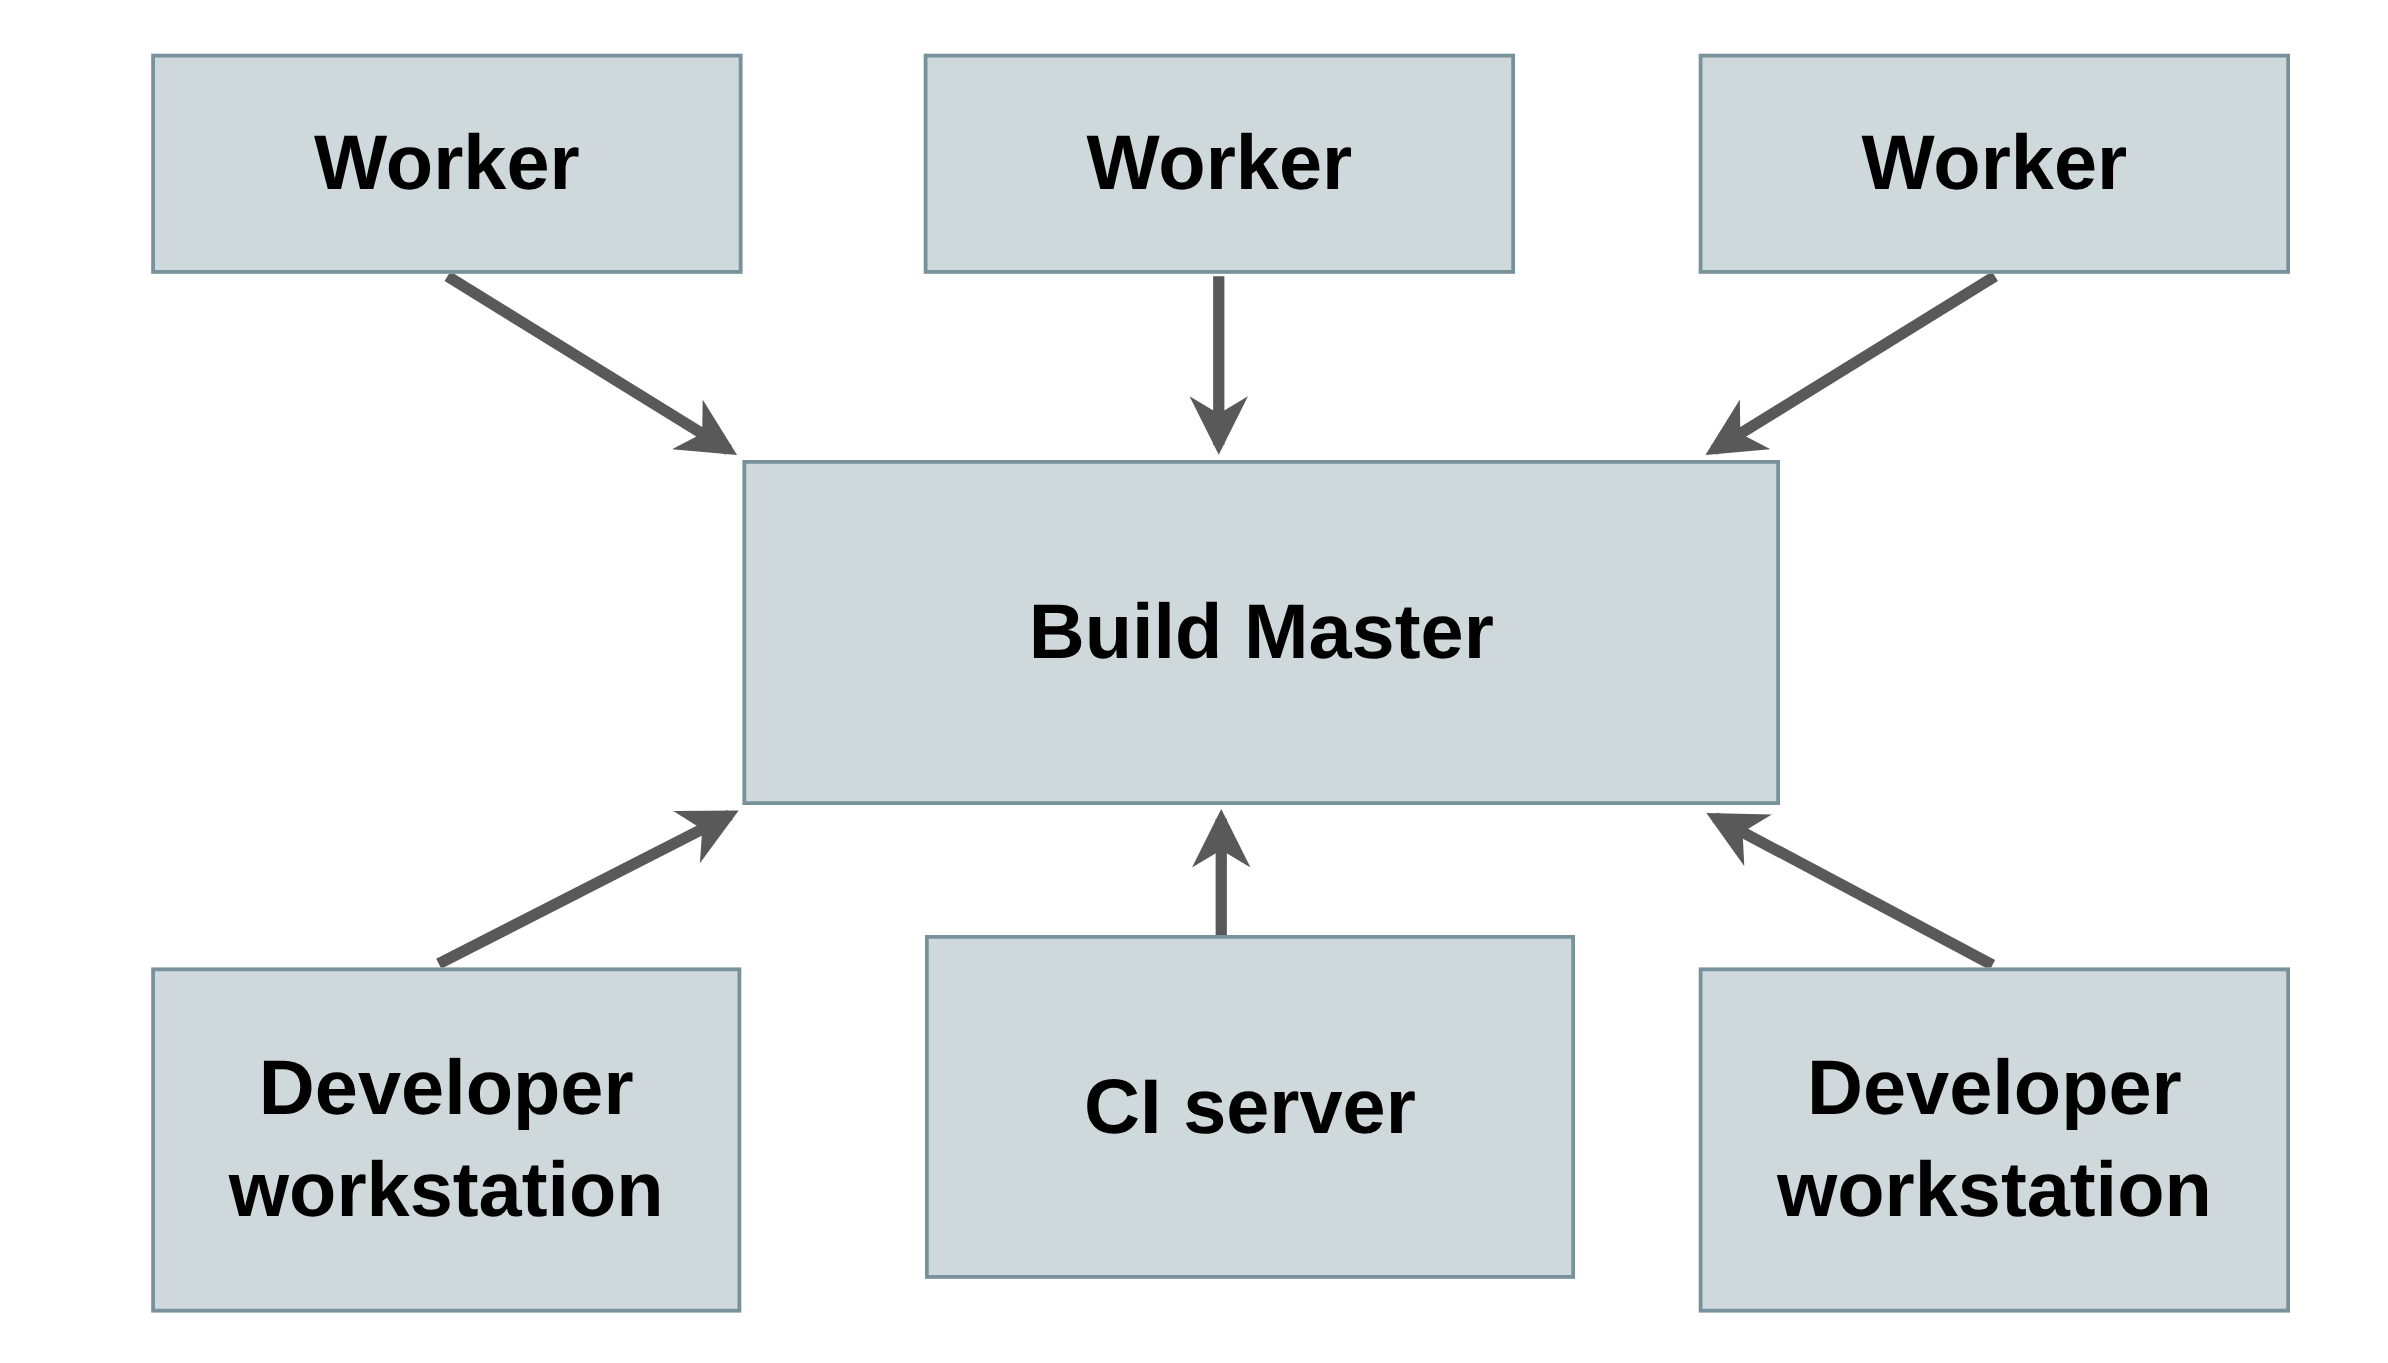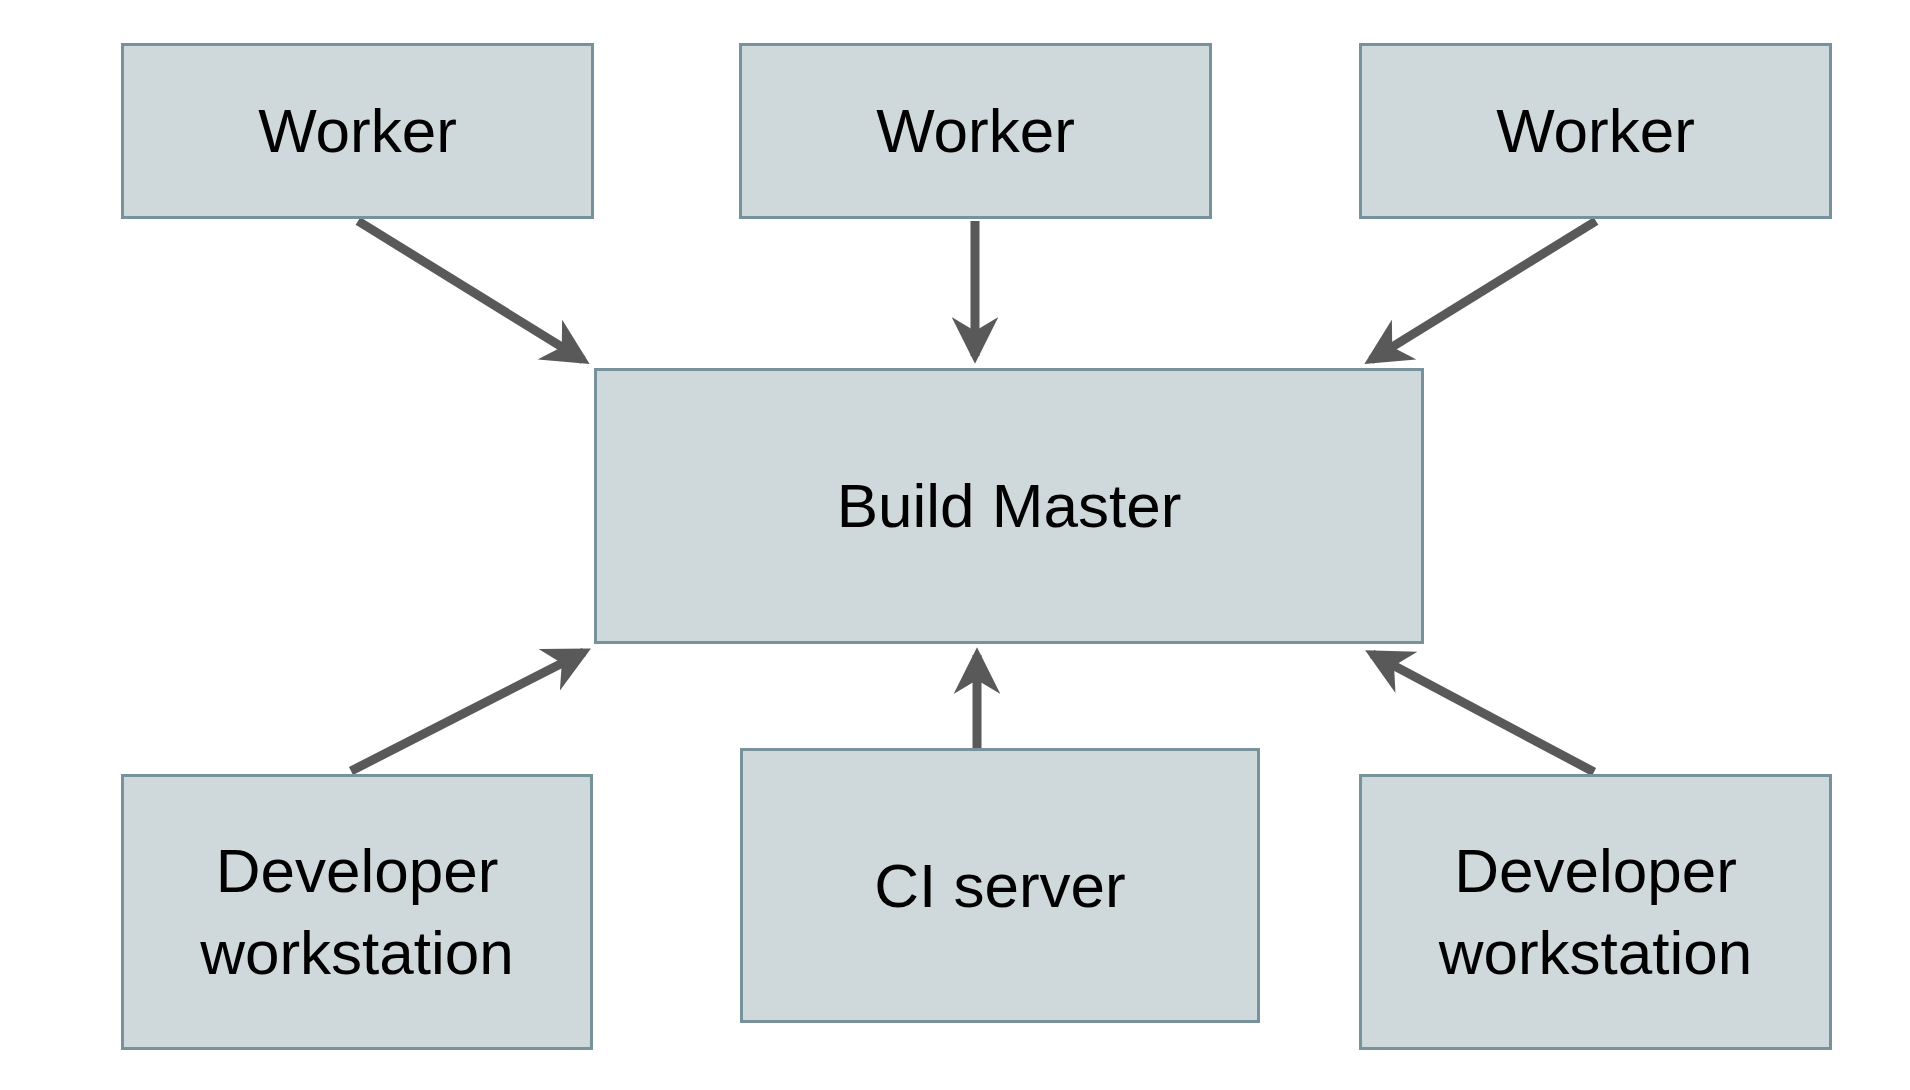--- a/index.html
+++ b/index.html
@@ -21,20 +21,21 @@
     border: 3px solid #78929c;
     box-sizing: border-box;
     display: flex;
     align-items: center;
     justify-content: center;
     text-align: center;
     color: #000000;
     font-size: 62px;
     line-height: 1.32;
     padding: 0 40px;
+    font-weight: bold;
   }
   
   .worker1 { left: 121px; top: 43px;  width: 473px; height: 176px; }
   .worker2 { left: 739px; top: 43px;  width: 473px; height: 176px; }
   .worker3 { left: 1359px; top: 43px; width: 473px; height: 176px; }
   
   .build-master { left: 594px; top: 368px; width: 830px; height: 276px; }
   
   .devws-left  { left: 121px;  top: 774px; width: 472px; height: 276px; }
   .ci-server   { left: 740px;  top: 748px; width: 520px; height: 275px; }

